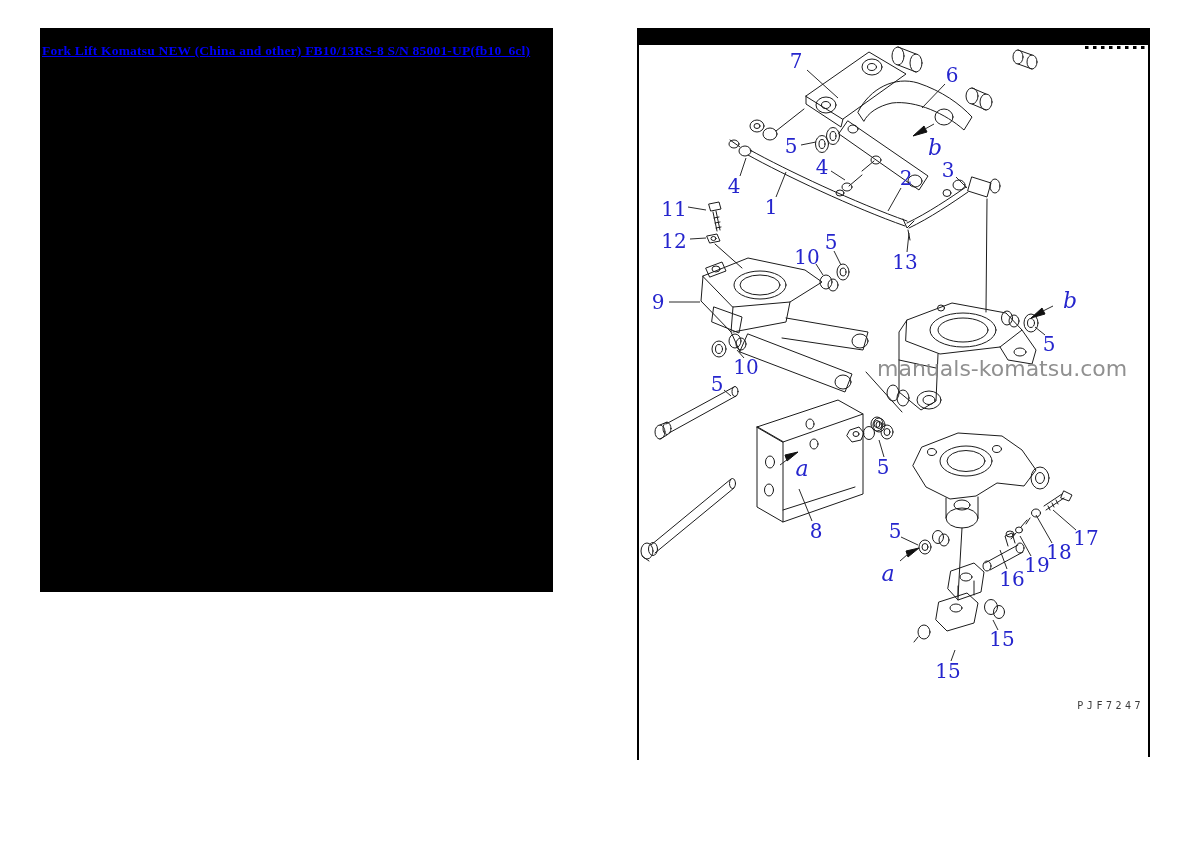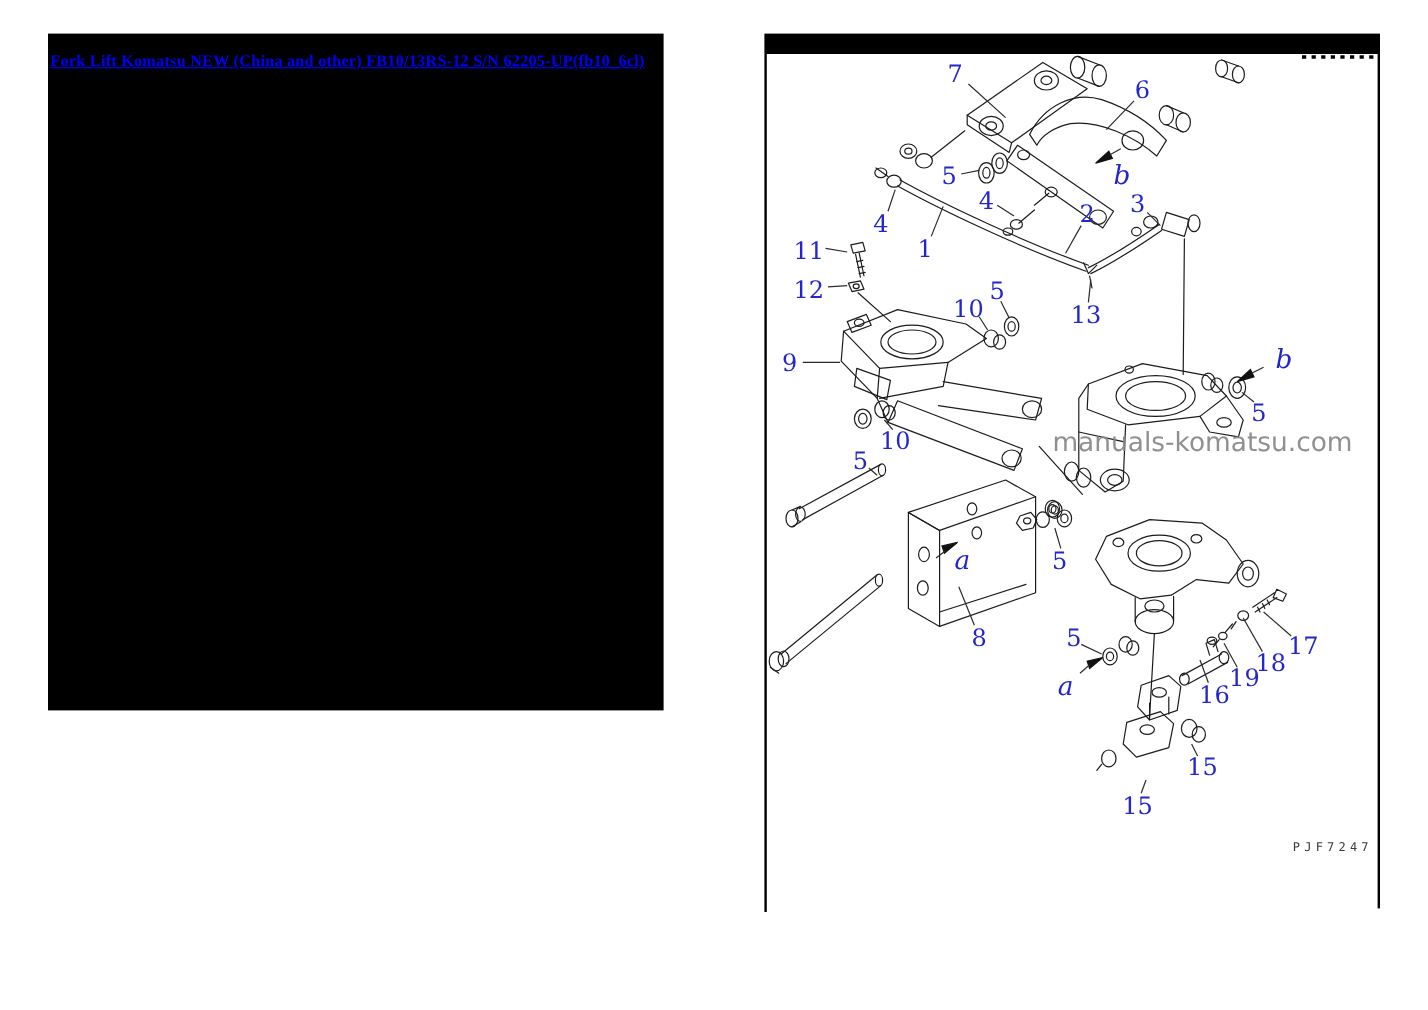--- a/index.html
+++ b/index.html
@@ -18,21 +18,21 @@
   .callout.it{font-style:italic;font-size:22px;}
   .leader,.arrowtail{stroke:#2b2b2b;stroke-width:1;fill:none;}
   .vararrow{fill:#111;stroke:#111;}
   .watermark{font-family:"DejaVu Sans",sans-serif;font-size:22px;fill:#878787;opacity:0.92;}
   .figcode{font-family:"DejaVu Sans Mono",monospace;font-size:10px;fill:#3a3a3a;letter-spacing:3.5px;}
 </style>
 </head>
 <body>
 
 <div class="black-panel">
-  <a href="#" class="catalog-link">Fork Lift Komatsu NEW (China and other) FB10/13RS-12 S/N 62205-UP(fb10_6cl)</a>
+  <a href="#" class="catalog-link">Fork Lift Komatsu NEW (China and other) FB10/13RS-8 S/N 85001-UP(fb10_6cl)</a>
 </div>
 
 <div class="diagram-panel">
 <svg width="590" height="800" viewBox="600 20 590 800" xmlns="http://www.w3.org/2000/svg">
 
   <g>
     <rect x="637" y="28" width="513" height="17" fill="#000"></rect>
     <rect x="637" y="45" width="2" height="715" fill="#000"></rect>
     <rect x="1148" y="45" width="2" height="712" fill="#000"></rect>
     <line x1="1085" y1="47.5" x2="1148" y2="47.5" stroke="#000" stroke-width="3" stroke-dasharray="3.5 4.5"></line>

